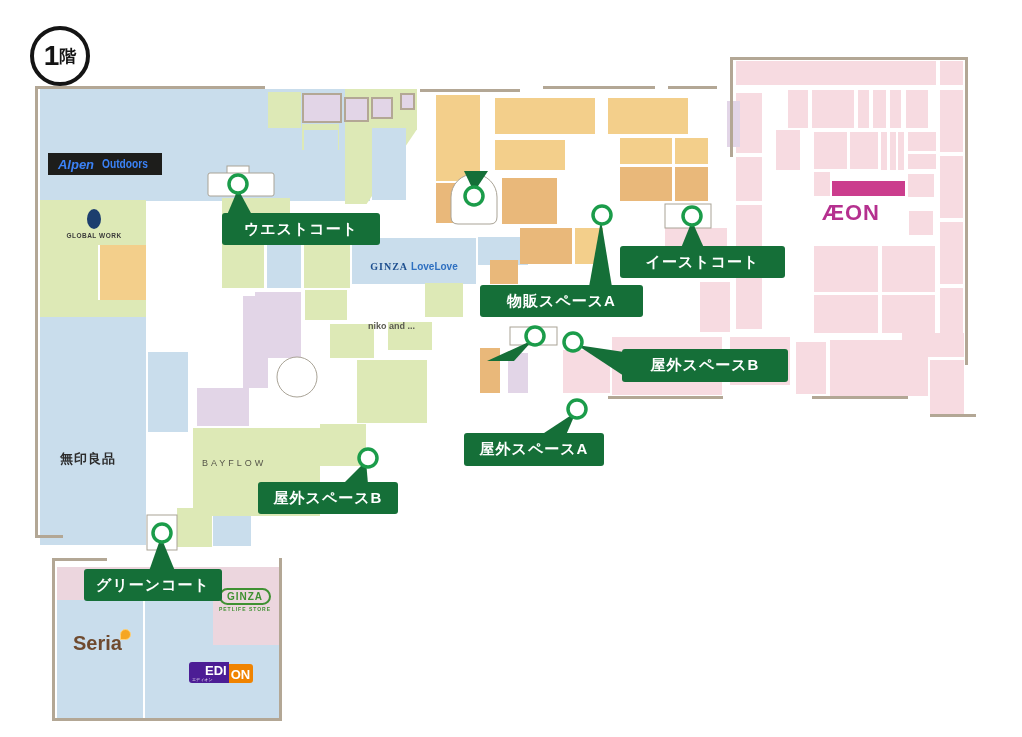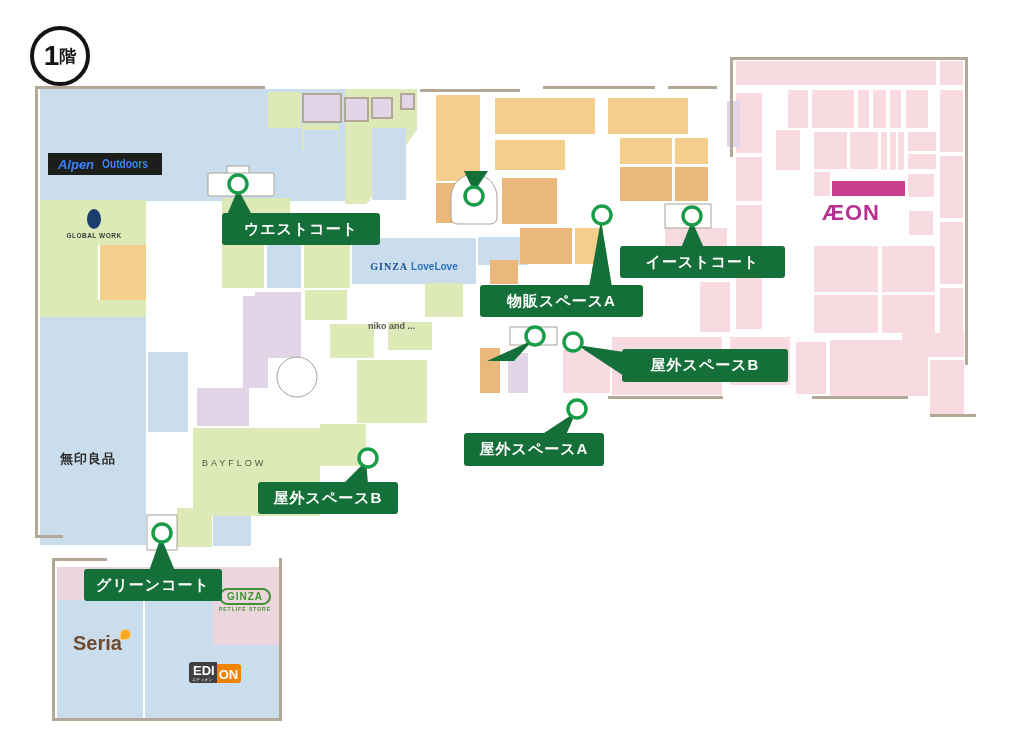--- a/index.html
+++ b/index.html
@@ -44,21 +44,21 @@
   .bayflow{left:202px;top:458px;width:120px;font-size:9px;color:#56564a;letter-spacing:3px;}
   .aeon{left:822px;top:200px;width:84px;font-size:22px;font-weight:bold;color:#b5308f;letter-spacing:1px;}
   .seria{left:73px;top:632px;font-size:20px;font-weight:bold;color:#6f4a2f;}
   .seria .dot{position:absolute;right:-9px;top:-3px;width:9px;height:9px;border-radius:50% 50% 50% 0;
       background:#f5a623;border:1px solid #ffd27a;}
   .petemo{left:210px;top:588px;width:70px;display:flex;flex-direction:column;align-items:center;}
   .petemo .pill{border:2px solid #3f9132;border-radius:11px;padding:1px 6px;font-size:10px;font-weight:bold;
       color:#3f9132;letter-spacing:1px;background:#fff0;}
   .petemo .sub{font-size:5px;color:#3f9132;font-weight:bold;letter-spacing:1px;margin-top:1px;}
   .edion{left:189px;top:662px;display:flex;align-items:flex-end;}
-  .edion .e1{background:#404040;color:#fff;font-weight:bold;font-size:13px;padding:2px 2px 6px 4px;
+  .edion .e1{background:#4c1d95;color:#fff;font-weight:bold;font-size:13px;padding:2px 2px 6px 16px;
       border-radius:3px 0 0 3px;position:relative;line-height:1;}
   .edion .e1 .esub{position:absolute;left:3px;bottom:1px;font-size:4px;font-weight:normal;}
   .edion .e2{background:#f08300;color:#fff;font-weight:bold;font-size:13px;padding:4px 3px 2px 2px;
       border-radius:0 3px 3px 0;line-height:1;}
 </style>
 </head>
 <body>
 
 <div id="stage">
 

